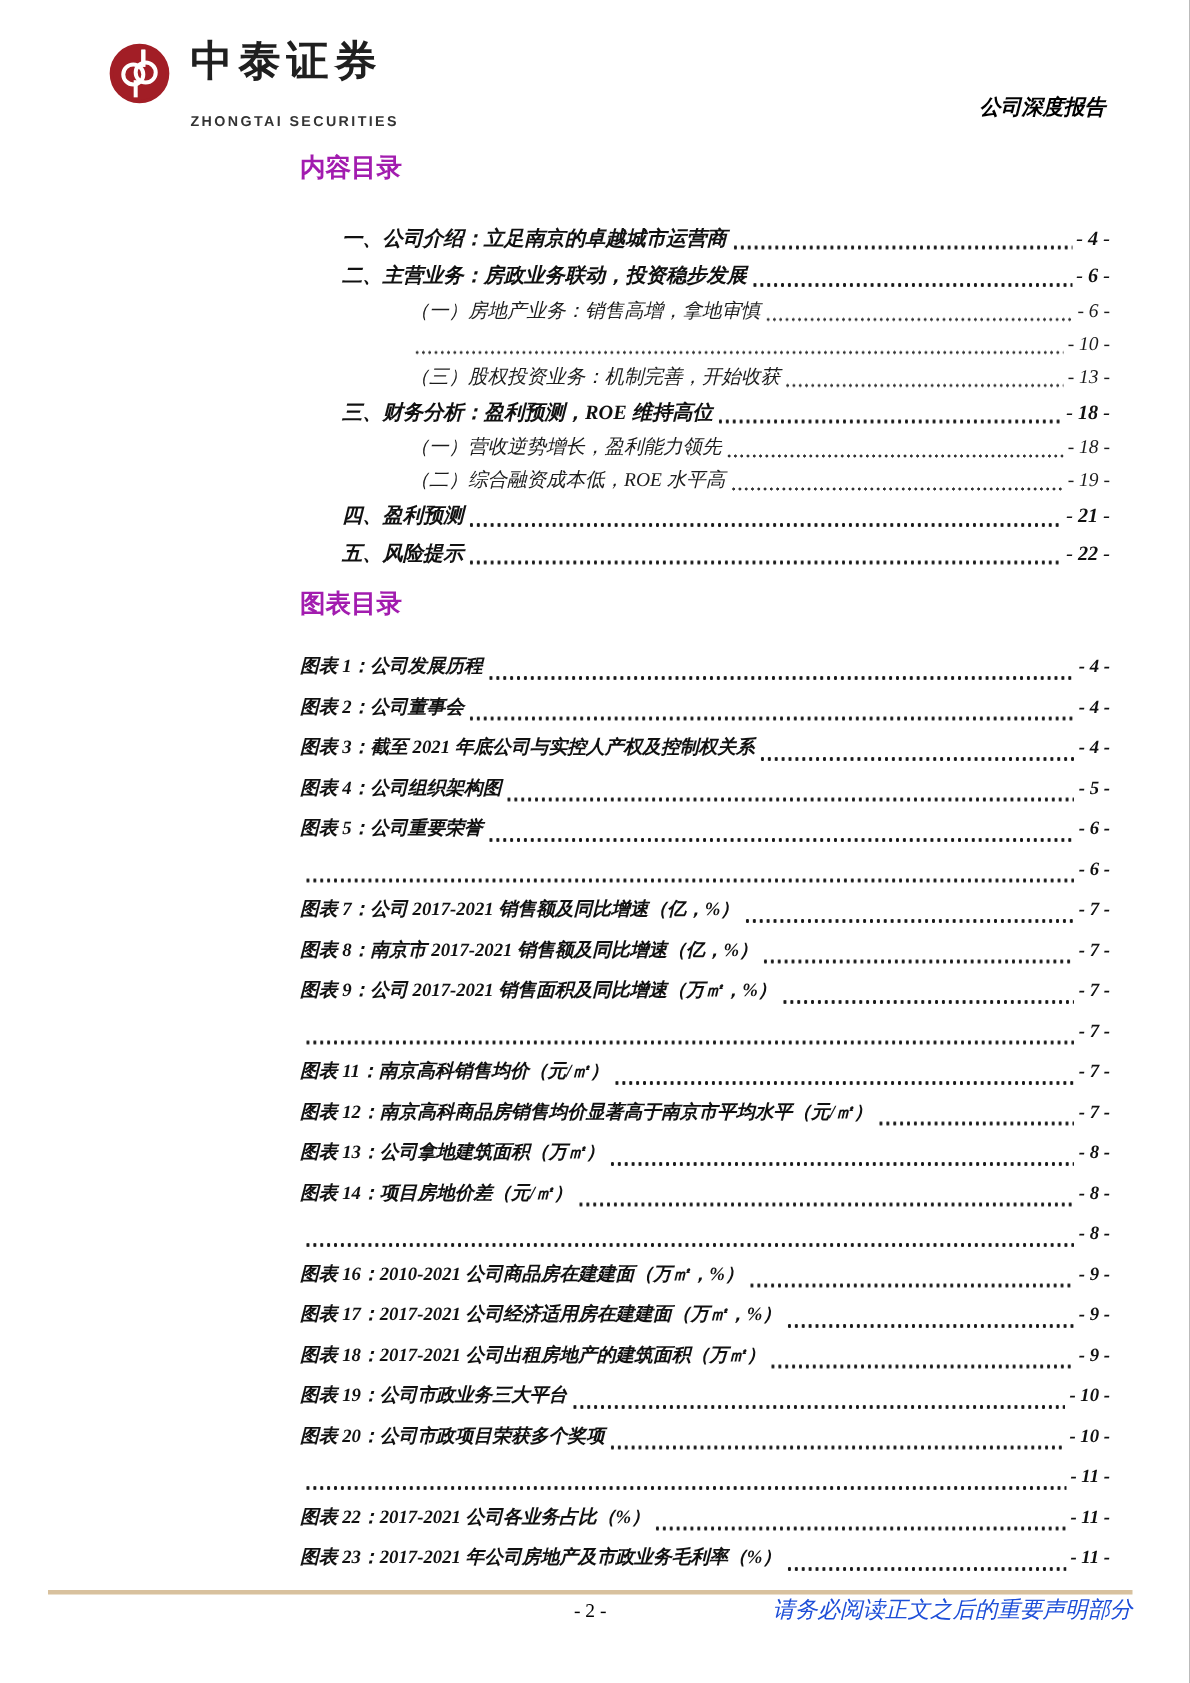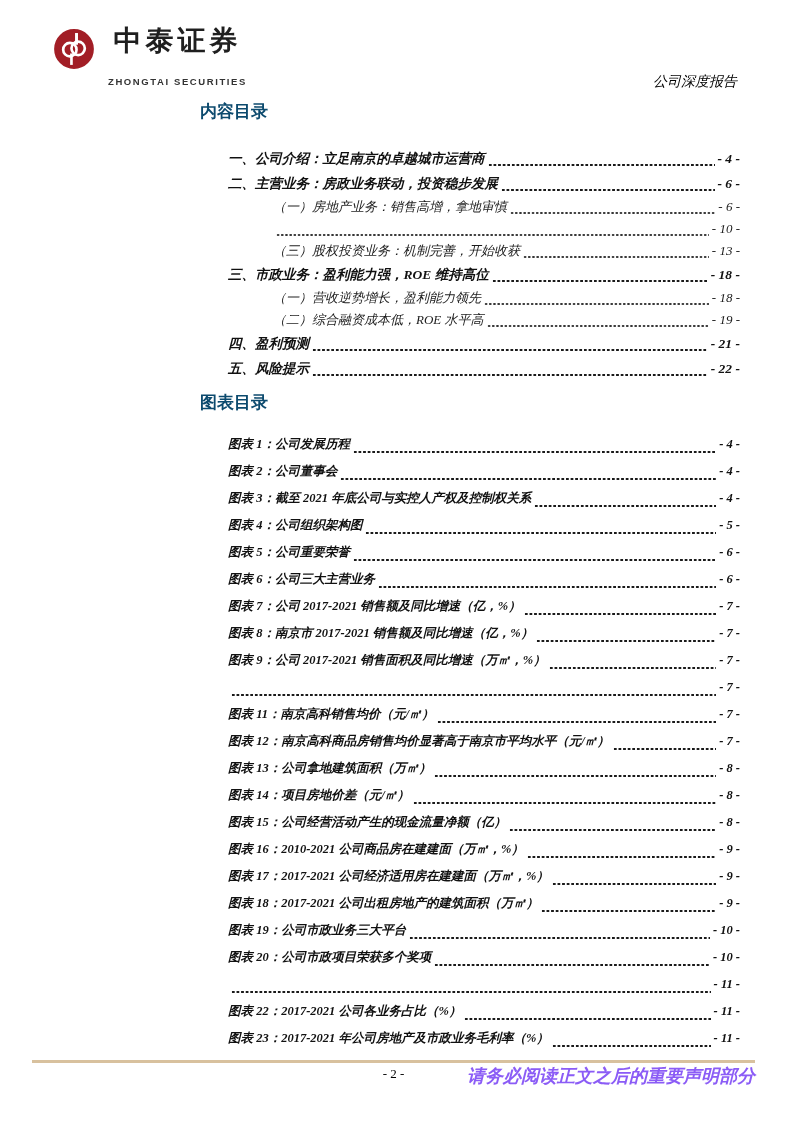--- a/index.html
+++ b/index.html
@@ -4,55 +4,55 @@
 <style>
   * { margin:0; padding:0; box-sizing:border-box; }
   html,body { background:#888; }
   .page {
     position:relative; width:793px; height:1122px; margin:0 auto;
     background:#ffffff; overflow:hidden;
     font-family:"Liberation Serif","DejaVu Serif",serif; color:#111;
   }
 
   
-  .brand { position:absolute; left:53px; top:26px; display:flex; align-items:flex-start;text-align:center; }
+  .brand { position:absolute; left:72px; top:26px; display:flex; align-items:flex-start; }
   .brand-icon { width:42px; height:42px; margin-top:2px; }
   .brand-text { margin-left:13px; }
   .brand-cn { font-size:28px; font-weight:bold; color:#1f1f1f; letter-spacing:4px;
               font-family:"Liberation Sans","DejaVu Sans",sans-serif; line-height:30px; }
   .brand-en { font-size:9.5px; font-weight:bold; color:#333; letter-spacing:1.6px;
               font-family:"Liberation Sans","DejaVu Sans",sans-serif; margin-top:20px; }
-  .report-type { position:absolute; right:56px; top:73px; font-size:14px; font-weight:normal;
+  .report-type { position:absolute; right:56px; top:63px; font-size:14px; font-weight:bold;
                  font-style:italic; color:#000; }
 
   
   .content { position:absolute; left:200px; right:53px; top:100px; }
-  .sec-title { font-size:17px; font-weight:bold; color:#0c4a6e; line-height:24px; }
+  .sec-title { font-size:17px; font-weight:bold; color:#a21caf; line-height:24px; }
   .sec-title.first { margin-bottom:22px; }
   .sec-title.figures { margin-top:10px; margin-bottom:16px; }
 
   .entry { display:flex; align-items:baseline; font-style:italic; white-space:nowrap;text-align:center; }
   .entry .t { flex:0 0 auto; }
   .entry .leader { flex:1 1 auto; align-self:flex-end; height:4px; margin:0 3px 4px 3px;
     background-image:radial-gradient(circle, #1a1a1a 1.15px, transparent 1.3px);
     background-size:4.6px 4px; background-repeat:repeat-x; background-position:left bottom; }
   .entry .pg { flex:0 0 auto; }
 
   .toc .entry.l1 { font-weight:bold; font-size:13.5px; line-height:25px; margin-left:28px; }
   .toc .entry.l2 { font-weight:normal; font-size:13px;  line-height:22px; margin-left:73px; color:#1c1c1c; }
   .toc .entry.l2 .leader { background-image:radial-gradient(circle, #333 0.95px, transparent 1.1px); background-size:4.2px 4px; margin-bottom:3px; }
 
-  .figs .entry { font-weight:bold; font-size:12.5px; line-height:27px; margin-left:28px; }
+  .figs .entry { font-weight:bold; font-size:12.5px; line-height:27px; }
 
   
   .footer-rule { position:absolute; left:32px; right:38px; top:1060px; height:3px; background:#D8C19E; }
   .footer-page { position:absolute; left:32px; right:38px; top:1066px; text-align:center;
                  font-size:13px; color:#000; }
-  .footer-disclaimer { position:absolute; right:38px; top:1064px; font-size:18px;
-                       font-weight:bold; font-style:italic; color:#8b5cf6; }
+  .footer-disclaimer { position:absolute; right:38px; top:1064px; font-size:15px;
+                       font-weight:normal; font-style:italic; color:#1d4ed8; }
 </style>
 </head>
 <body>
 
 <div class="page">
 
   <div class="brand">
     <svg class="brand-icon" viewBox="0 0 66 66">
       <circle cx="33" cy="33" r="31" fill="#A21E26"></circle>
       <g stroke="#ffffff" stroke-width="4.2" fill="none" stroke-linecap="butt">
@@ -99,21 +99,21 @@
     <span class="pg">- 10 -</span>
   </div>
 
   <div class="entry l2">
     <span class="t">（三）股权投资业务：机制完善，开始收获</span>
     <span class="leader"></span>
     <span class="pg">- 13 -</span>
   </div>
 
   <div class="entry l1">
-    <span class="t">三、市政业务：盈利能力强，ROE 维持高位</span>
+    <span class="t">三、财务分析：盈利预测，ROE 维持高位</span>
     <span class="leader"></span>
     <span class="pg">- 18 -</span>
   </div>
 
   <div class="entry l2">
     <span class="t">（一）营收逆势增长，盈利能力领先</span>
     <span class="leader"></span>
     <span class="pg">- 18 -</span>
   </div>
 
@@ -163,21 +163,20 @@
     <span class="pg">- 5 -</span>
   </div>
 
   <div class="entry l1">
     <span class="t">图表 5：公司重要荣誉</span>
     <span class="leader"></span>
     <span class="pg">- 6 -</span>
   </div>
 
   <div class="entry l1">
-    <span class="t">图表 6：公司三大主营业务</span>
     <span class="leader"></span>
     <span class="pg">- 6 -</span>
   </div>
 
   <div class="entry l1">
     <span class="t">图表 7：公司 2017-2021 销售额及同比增速（亿，%）</span>
     <span class="leader"></span>
     <span class="pg">- 7 -</span>
   </div>
 
@@ -216,21 +215,20 @@
     <span class="pg">- 8 -</span>
   </div>
 
   <div class="entry l1">
     <span class="t">图表 14：项目房地价差（元/㎡）</span>
     <span class="leader"></span>
     <span class="pg">- 8 -</span>
   </div>
 
   <div class="entry l1">
-    <span class="t">图表 15：公司经营活动产生的现金流量净额（亿）</span>
     <span class="leader"></span>
     <span class="pg">- 8 -</span>
   </div>
 
   <div class="entry l1">
     <span class="t">图表 16：2010-2021 公司商品房在建建面（万㎡，%）</span>
     <span class="leader"></span>
     <span class="pg">- 9 -</span>
   </div>
 

